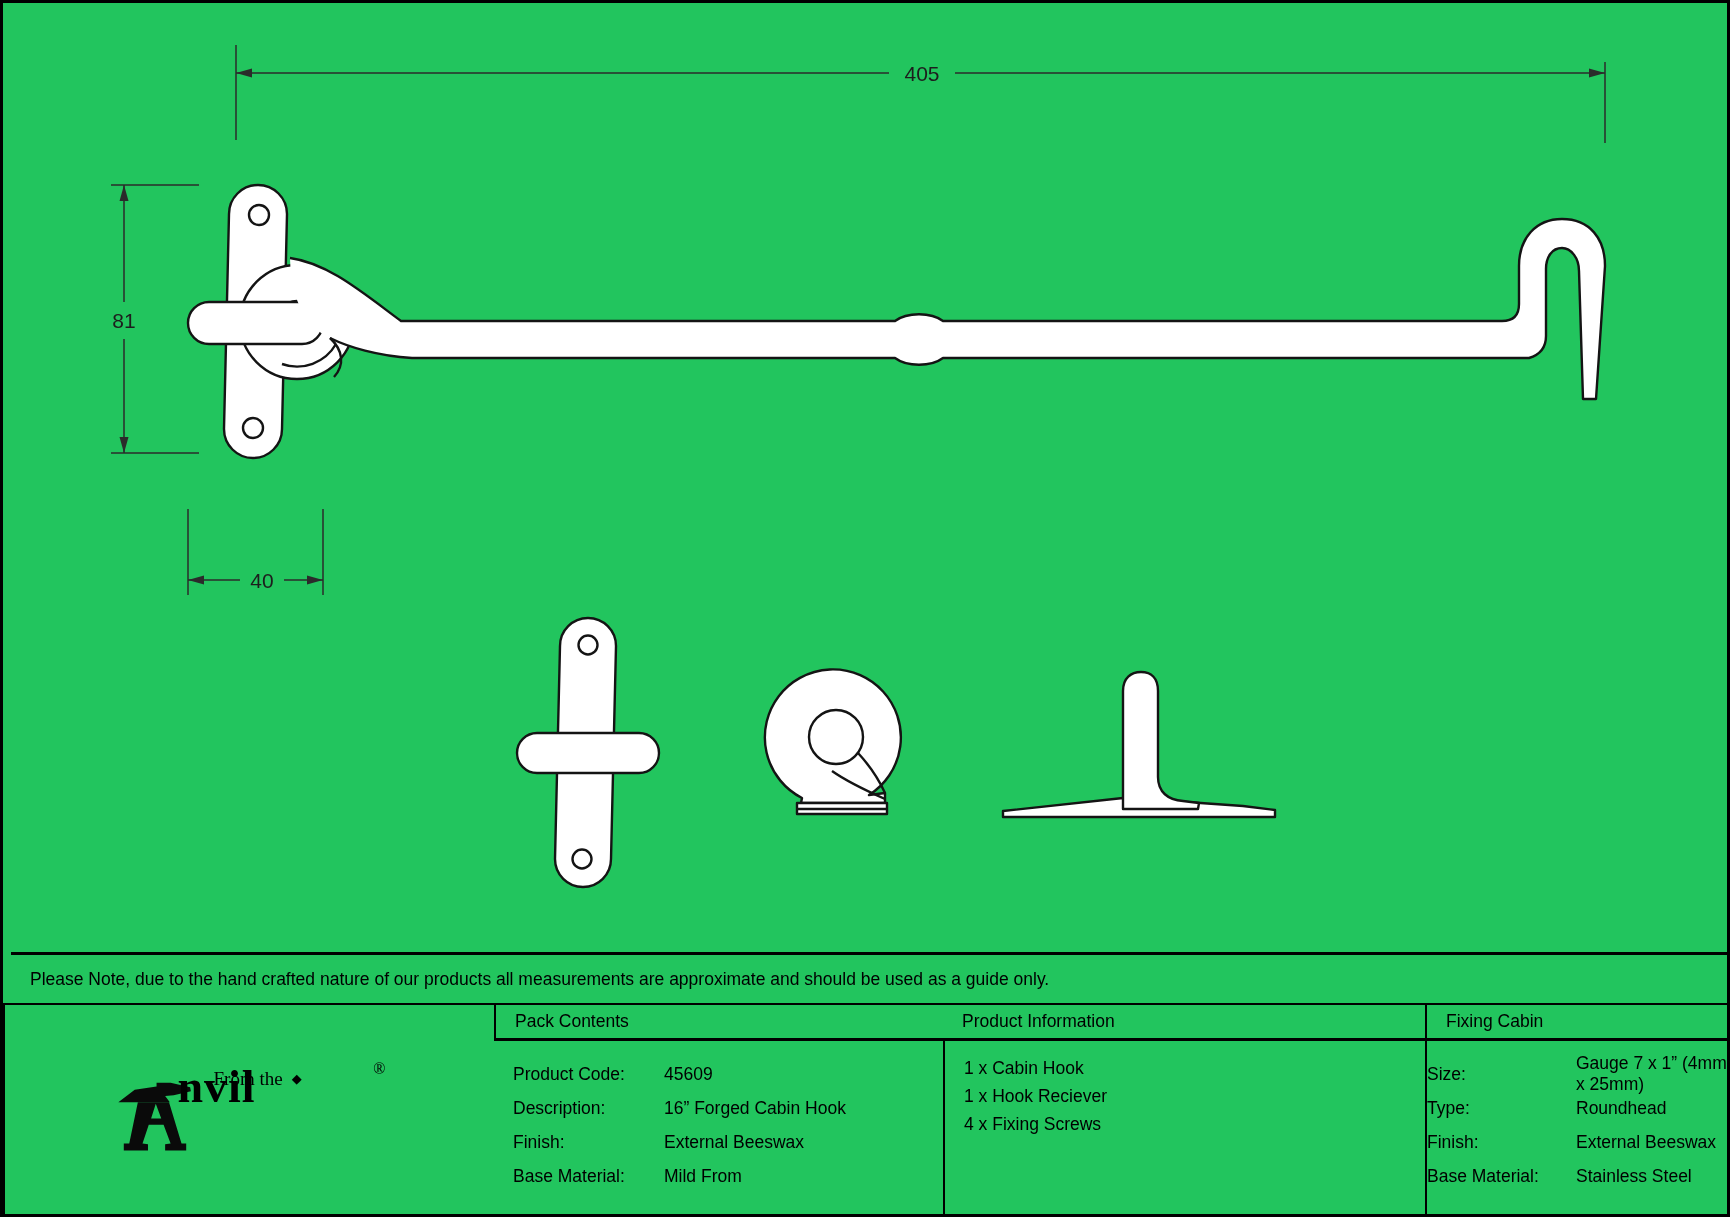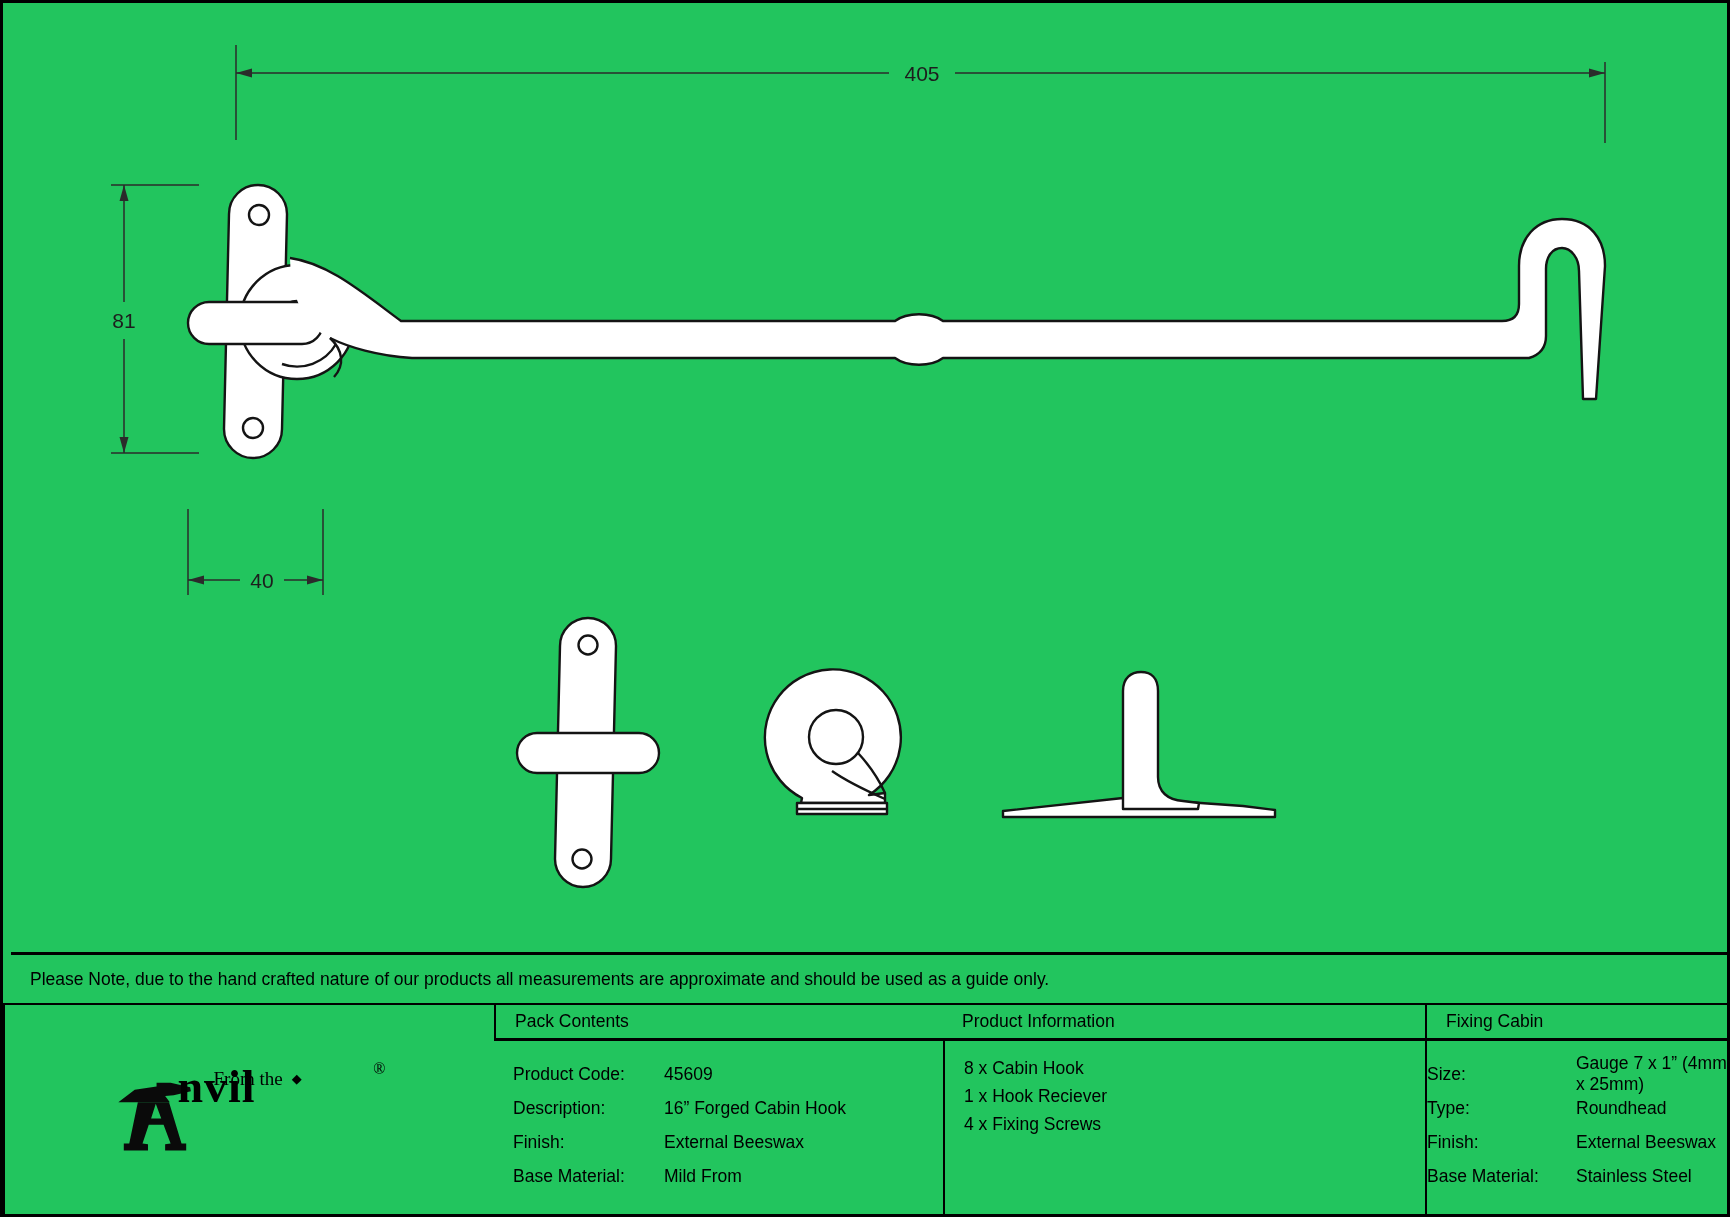--- a/index.html
+++ b/index.html
@@ -205,21 +205,21 @@
         <span class="kv-label">Finish:</span>
         <span class="kv-value">External Beeswax</span>
       </div>
       <div class="kv-row">
         <span class="kv-label">Base Material:</span>
         <span class="kv-value">Mild From</span>
       </div>
     </div>
 
     <div class="cell col-pc col2-border">
-      <div class="item-row">8 x Cabin Hook</div>
+      <div class="item-row">1 x Cabin Hook</div>
       <div class="item-row">1 x Hook Reciever</div>
       <div class="item-row">4 x Fixing Screws</div>
     </div>
 
     <div class="cell col-fs col2-border">
       <div class="kv-row">
         <span class="kv-label">Size:</span>
         <span class="kv-value">Gauge 7 x 1” (4mm x 25mm)</span>
       </div>
       <div class="kv-row">

